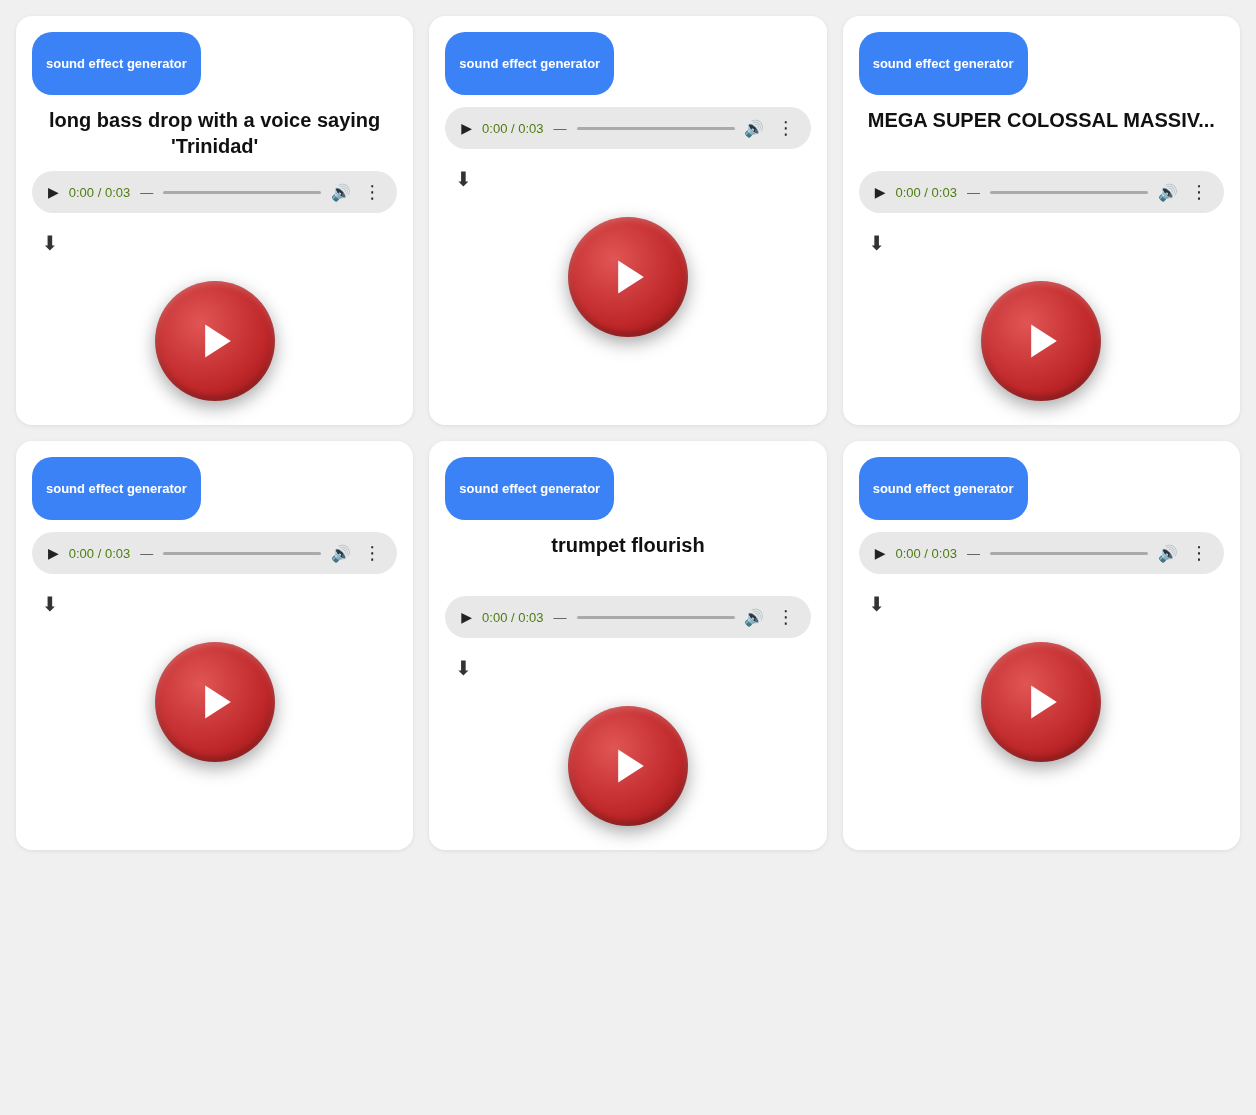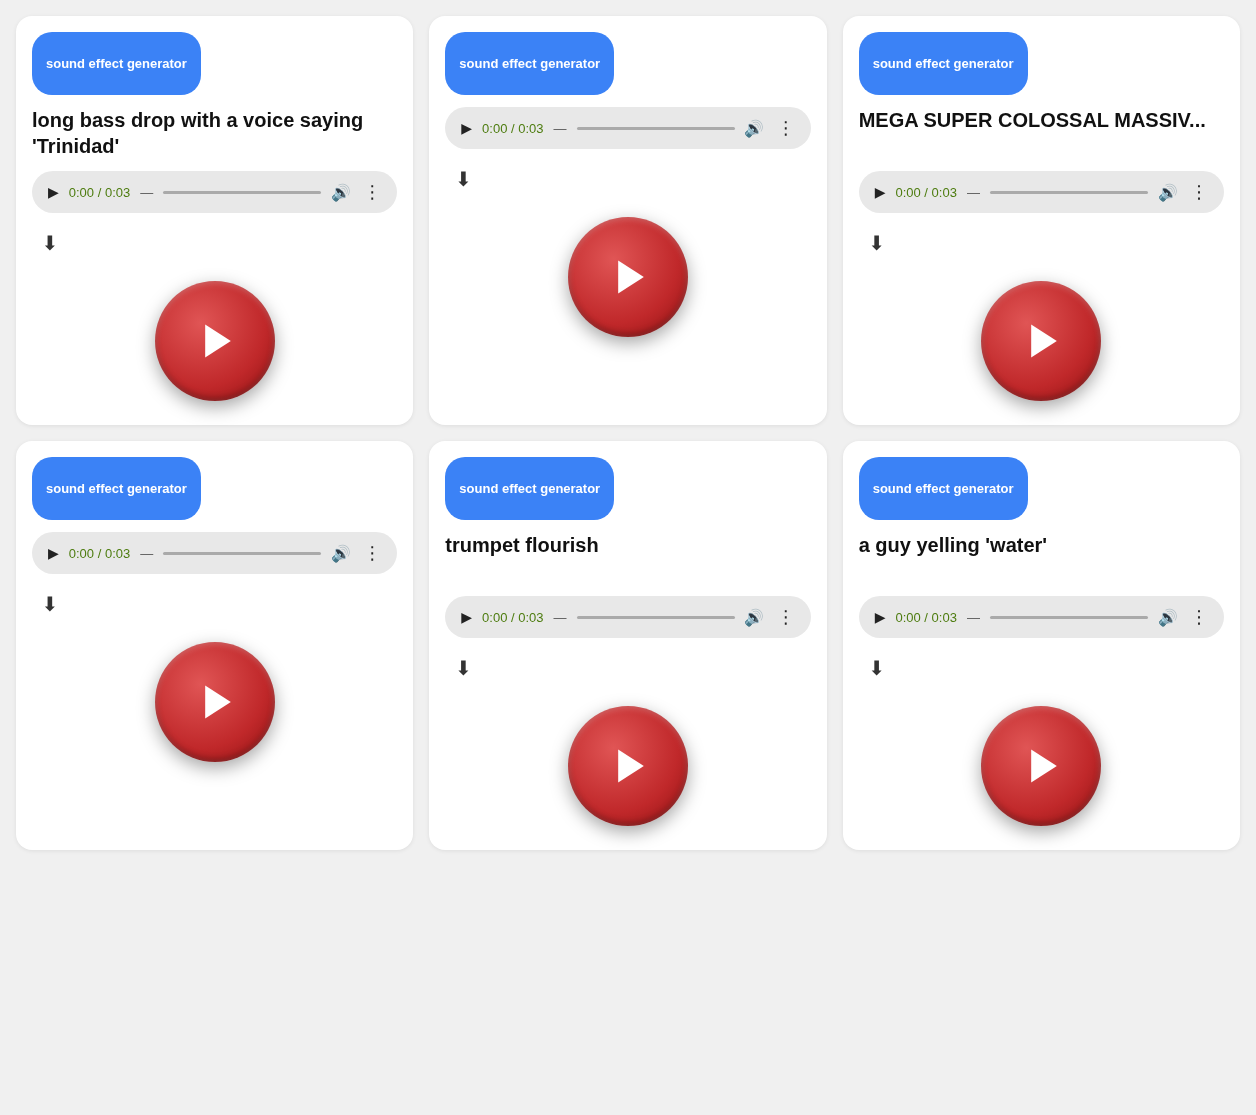--- a/index.html
+++ b/index.html
@@ -38,20 +38,21 @@
       border-radius: 20px;
       width: fit-content;
     }
 
     .card-title {
       font-size: 20px;
       font-weight: 700;
       color: #111;
       line-height: 1.3;
       min-height: 52px;
+      text-align: center;
     }
 
     .audio-player {
       background: #e8e8e8;
       border-radius: 30px;
       display: flex;
       align-items: center;
       padding: 10px 16px;
       gap: 10px;
     }
@@ -263,21 +264,20 @@
 
     <button class="big-play-btn">
       <svg viewBox="0 0 24 24">
         <polygon points="5,3 19,12 5,21"></polygon>
       </svg>
     </button>
   </div>
     <div class="card">
     <span class="badge">sound effect generator</span>
 
-    <div class="card-title">a guy yelling 'water'</div>
 
     <div class="audio-player">
       <button class="play-btn-small">
         <span>▶</span>
       </button>
       <span class="time-display">0:00 / 0:03</span>
       <span class="dash">—</span>
       <div class="progress-bar"></div>
       <span class="volume-icon">🔊</span>
       <span class="more-icon">⋮</span>

